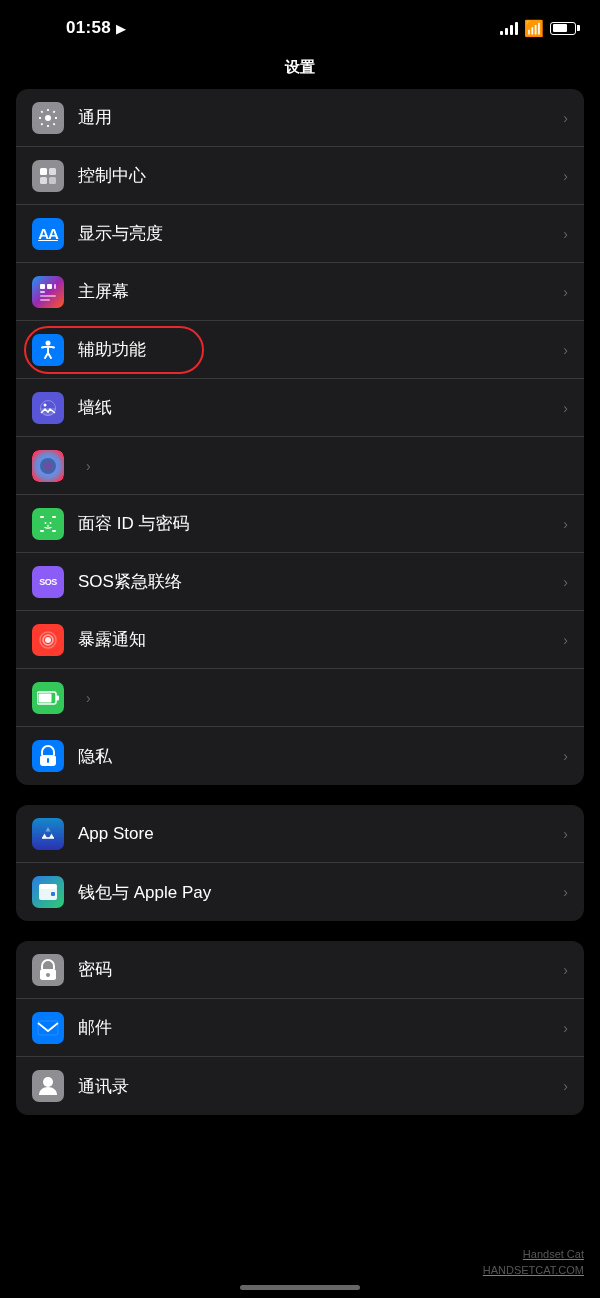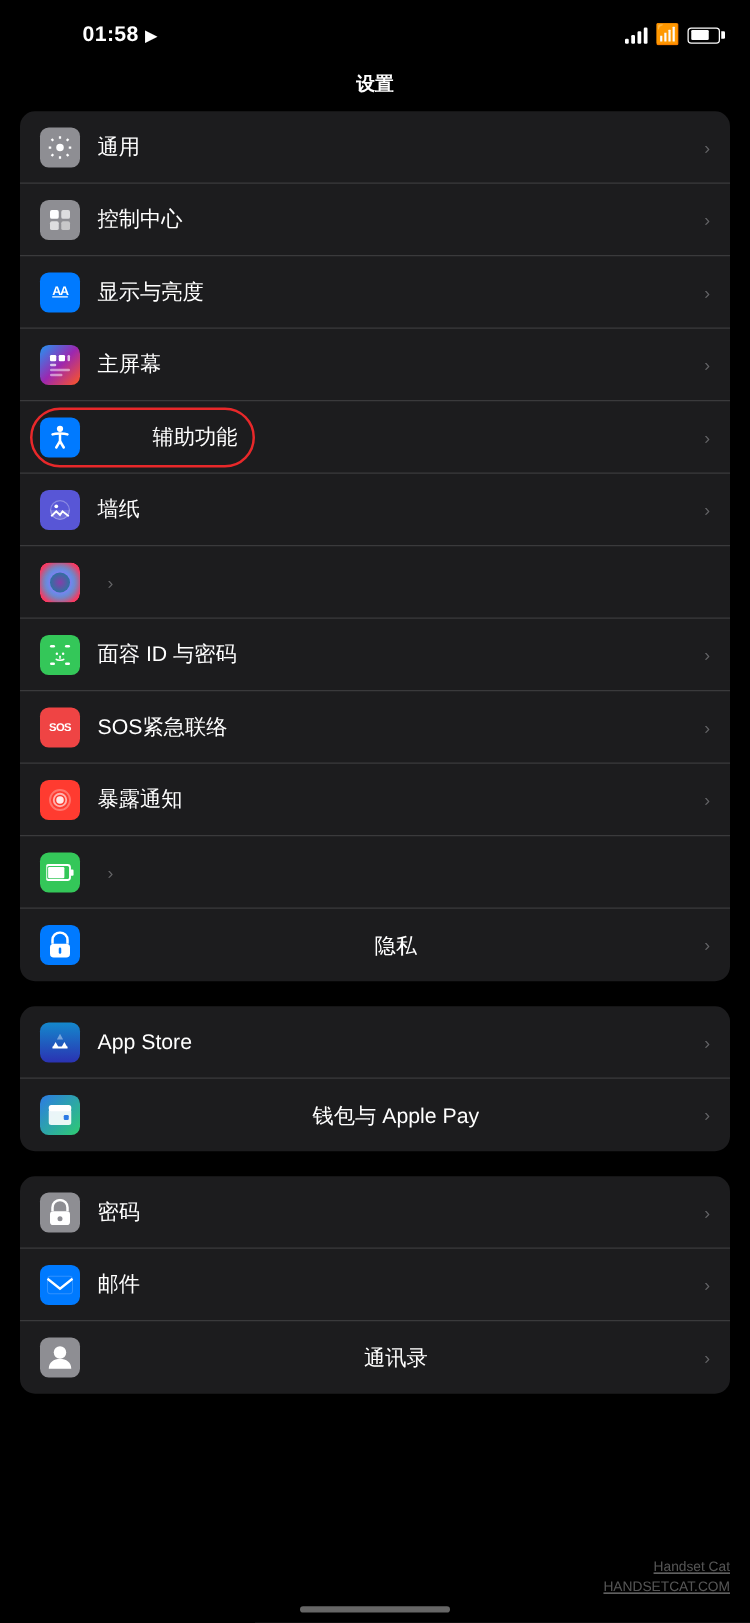--- a/index.html
+++ b/index.html
@@ -92,21 +92,20 @@
       display: flex;
       align-items: center;
       padding: 10px 16px;
       height: 58px;
       border-bottom: 0.5px solid #3a3a3c;
       position: relative;
       cursor: pointer;
     }
     .settings-item:last-child {
       border-bottom: none;
-      text-align: center;
     }
 
     .item-icon {
       width: 32px;
       height: 32px;
       border-radius: 7px;
       display: flex;
       align-items: center;
       justify-content: center;
       margin-right: 14px;
@@ -123,26 +122,25 @@
     .chevron {
       color: #636366;
       font-size: 14px;
       margin-left: 8px;
     }
 
     
     .icon-gray { background: #8e8e93; }
     .icon-blue { background: #007aff; }
     .icon-green { background: #34c759; }
-    .icon-red { background: #ef4444; }
+    .icon-red { background: #8b5cf6; }
 
     
     .highlighted-item {
       position: relative;
-      gap: 44px;
     }
     .red-circle-overlay {
       position: absolute;
       left: 8px;
       top: 50%;
       transform: translateY(-50%);
       width: 180px;
       height: 48px;
       border: 2.5px solid #e8282a;
       border-radius: 28px;
@@ -222,21 +220,21 @@
         <rect x="11" y="2" width="7" height="7" rx="1.5" fill="white" opacity="0.7"></rect>
         <rect x="2" y="11" width="7" height="7" rx="1.5" fill="white" opacity="0.7"></rect>
         <rect x="11" y="11" width="7" height="7" rx="1.5" fill="white" opacity="0.5"></rect>
       </svg>
     </div>
     <span class="item-label">控制中心</span>
     <span class="chevron">›</span>
   </div>
 
   <div class="settings-item">
-    <div class="item-icon icon-blue" style="font-size:10px;font-weight:700;color:white;letter-spacing:-1px;text-decoration:underline;">AA</div>
+    <div class="item-icon icon-blue" style="font-size:15px;font-weight:700;color:white;letter-spacing:-1px;text-decoration:underline;">AA</div>
     <span class="item-label">显示与亮度</span>
     <span class="chevron">›</span>
   </div>
 
   <div class="settings-item">
     <div class="item-icon" style="background: linear-gradient(135deg, #2196f3 0%, #9c27b0 50%, #ff5722 100%);">
       <svg width="20" height="20" viewBox="0 0 20 20" fill="white">
         <rect x="2" y="2" width="5" height="5" rx="1" fill="white"></rect>
         <rect x="9" y="2" width="5" height="5" rx="1" fill="white"></rect>
         <rect x="16" y="2" width="2" height="5" rx="1" fill="white" opacity="0.7"></rect>

